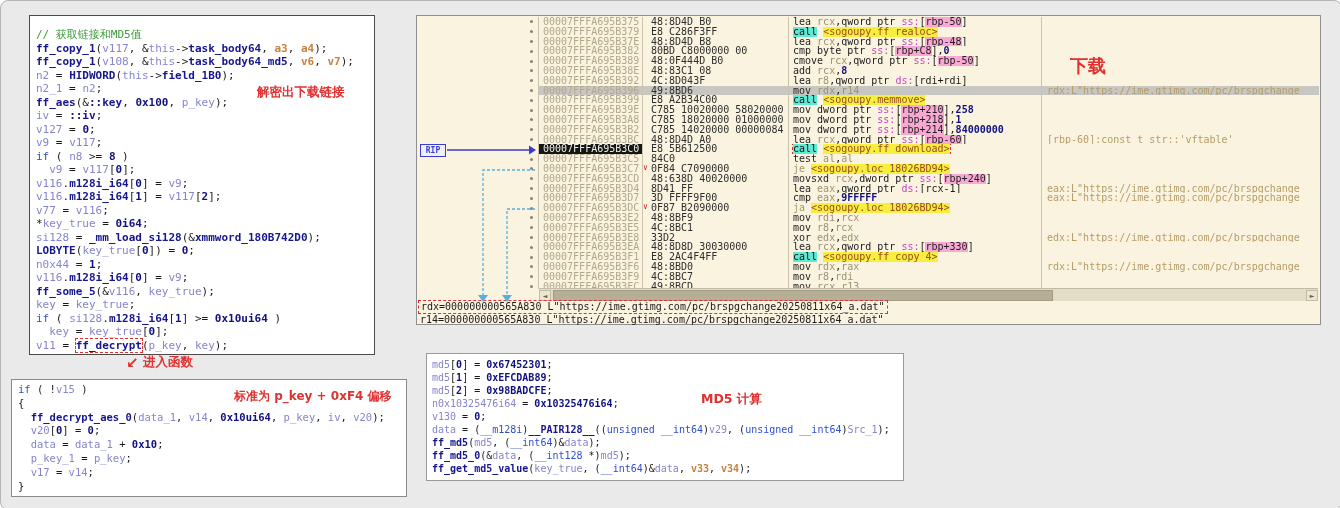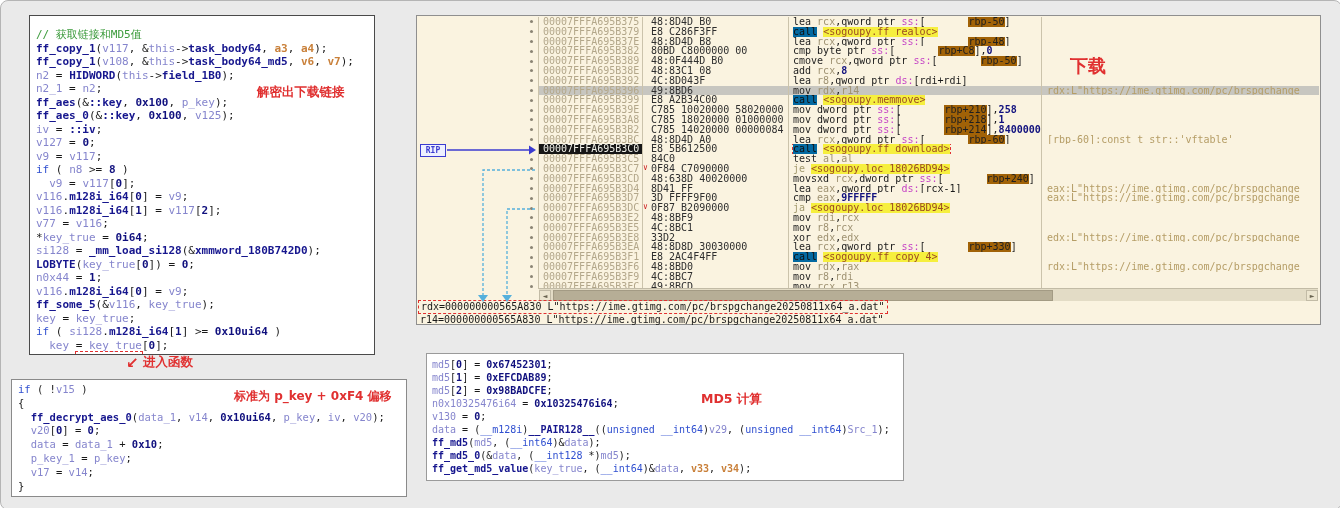--- a/index.html
+++ b/index.html
@@ -18,22 +18,22 @@
   .tk-var{color:#8585cd;}
   .tk-arg{color:#c9803a;font-weight:bold;}
   .tk-num{color:#10107e;font-weight:bold;}
   .tk-pl{color:#1a1a1a;}
   .tk-fnbox{color:#16168e;font-weight:bold;outline:1.5px dashed #e23030;}
   
   .tk-mn{color:#1f1f1f;}
   .tk-jm{color:#a39a6e;}
   .tk-reg{color:#9f9272;}
   .tk-seg{color:#c644c6;}
-  .tk-mem{background:#a16207;color:#1f1f1f;margin-left:43px;}
-  .tk-callm{background:#0369a1;color:#111;}
+  .tk-mem{background:#f9a8d4;color:#1f1f1f;}
+  .tk-callm{background:#5eead4;color:#111;}
   .tk-tgt{background:#f6ef3e;color:#9a4a22;}
   .tk-cm{color:#b59d66;}
   
   .anno{position:absolute;color:#e03030;font-weight:bold;font-family:"DejaVu Sans",sans-serif;white-space:nowrap;}
   .redbox{outline:1.5px dashed #e23030;}
   
   .disasm{position:absolute;left:415px;top:14px;width:905px;height:310px;background:#faf3e0;border:1px solid #8f8f8f;box-sizing:border-box;}
   .drows{position:absolute;left:1px;top:1px;width:901px;height:272px;overflow:hidden;}
   .drow{display:flex;height:9.8px;line-height:9.8px;font-family:"DejaVu Sans Mono",monospace;font-size:10px;}
   .cell{overflow:hidden;white-space:pre;flex-shrink:0;box-sizing:border-box;}
@@ -60,21 +60,20 @@
 
 <div class="stage">
 
   <div class="code-panel pc-main" style="left:28px;top:14px;width:346px;height:340px;border:1px solid #4a4a4a;padding:12px 0 0 6px;">
       <div class="code-line"><span class="tk-cmt">// 获取链接和MD5值</span></div>
       <div class="code-line"><span class="tk-fn">ff_copy_1</span><span class="tk-pl">(</span><span class="tk-var">v117</span><span class="tk-pl">, &amp;</span><span class="tk-var">this</span><span class="tk-pl">-&gt;</span><span class="tk-fld">task_body64</span><span class="tk-pl">, </span><span class="tk-arg">a3</span><span class="tk-pl">, </span><span class="tk-arg">a4</span><span class="tk-pl">);</span></div>
       <div class="code-line"><span class="tk-fn">ff_copy_1</span><span class="tk-pl">(</span><span class="tk-var">v108</span><span class="tk-pl">, &amp;</span><span class="tk-var">this</span><span class="tk-pl">-&gt;</span><span class="tk-fld">task_body64_md5</span><span class="tk-pl">, </span><span class="tk-arg">v6</span><span class="tk-pl">, </span><span class="tk-arg">v7</span><span class="tk-pl">);</span></div>
       <div class="code-line"><span class="tk-var">n2</span><span class="tk-pl"> = </span><span class="tk-fn">HIDWORD</span><span class="tk-pl">(</span><span class="tk-var">this</span><span class="tk-pl">-&gt;</span><span class="tk-fld">field_1B0</span><span class="tk-pl">);</span></div>
       <div class="code-line"><span class="tk-var">n2_1</span><span class="tk-pl"> = </span><span class="tk-var">n2</span><span class="tk-pl">;</span></div>
       <div class="code-line"><span class="tk-fn">ff_aes</span><span class="tk-pl">(&amp;</span><span class="tk-fld">::key</span><span class="tk-pl">, </span><span class="tk-num">0x100</span><span class="tk-pl">, </span><span class="tk-var">p_key</span><span class="tk-pl">);</span></div>
-      <div class="code-line"><span class="tk-fn">ff_aes_0</span><span class="tk-pl">(&amp;</span><span class="tk-fld">::key</span><span class="tk-pl">, </span><span class="tk-num">0x100</span><span class="tk-pl">, </span><span class="tk-var">v125</span><span class="tk-pl">);</span></div>
       <div class="code-line"><span class="tk-var">iv</span><span class="tk-pl"> = </span><span class="tk-fld">::iv</span><span class="tk-pl">;</span></div>
       <div class="code-line"><span class="tk-var">v127</span><span class="tk-pl"> = </span><span class="tk-num">0</span><span class="tk-pl">;</span></div>
       <div class="code-line"><span class="tk-var">v9</span><span class="tk-pl"> = </span><span class="tk-var">v117</span><span class="tk-pl">;</span></div>
       <div class="code-line"><span class="tk-kw">if</span><span class="tk-pl"> ( </span><span class="tk-var">n8</span><span class="tk-pl"> &gt;= </span><span class="tk-num">8</span><span class="tk-pl"> )</span></div>
       <div class="code-line"><span class="tk-pl">  </span><span class="tk-var">v9</span><span class="tk-pl"> = </span><span class="tk-var">v117</span><span class="tk-pl">[</span><span class="tk-num">0</span><span class="tk-pl">];</span></div>
       <div class="code-line"><span class="tk-var">v116</span><span class="tk-pl">.</span><span class="tk-fld">m128i_i64</span><span class="tk-pl">[</span><span class="tk-num">0</span><span class="tk-pl">] = </span><span class="tk-var">v9</span><span class="tk-pl">;</span></div>
       <div class="code-line"><span class="tk-var">v116</span><span class="tk-pl">.</span><span class="tk-fld">m128i_i64</span><span class="tk-pl">[</span><span class="tk-num">1</span><span class="tk-pl">] = </span><span class="tk-var">v117</span><span class="tk-pl">[</span><span class="tk-num">2</span><span class="tk-pl">];</span></div>
       <div class="code-line"><span class="tk-var">v77</span><span class="tk-pl"> = </span><span class="tk-var">v116</span><span class="tk-pl">;</span></div>
       <div class="code-line"><span class="tk-pl">*</span><span class="tk-var">key_true</span><span class="tk-pl"> = </span><span class="tk-num">0i64</span><span class="tk-pl">;</span></div>
       <div class="code-line"><span class="tk-var">si128</span><span class="tk-pl"> = </span><span class="tk-fn">_mm_load_si128</span><span class="tk-pl">(&amp;</span><span class="tk-fld">xmmword_180B742D0</span><span class="tk-pl">);</span></div>

